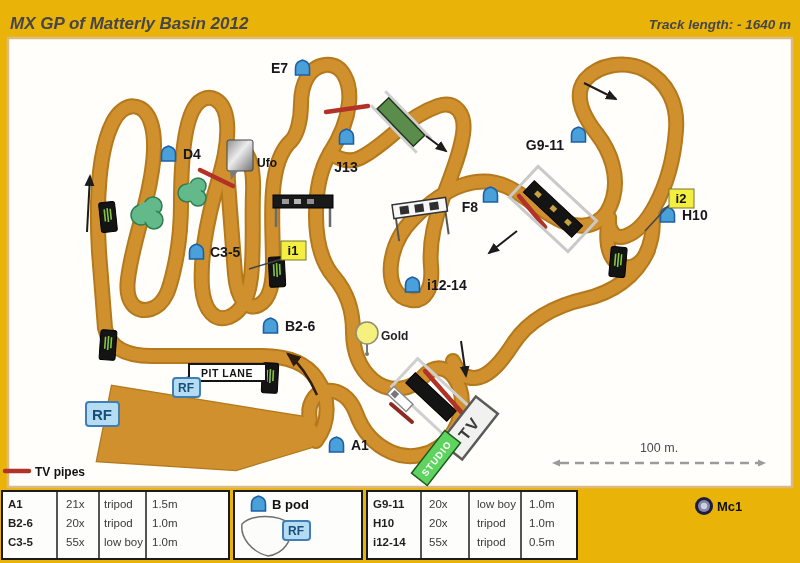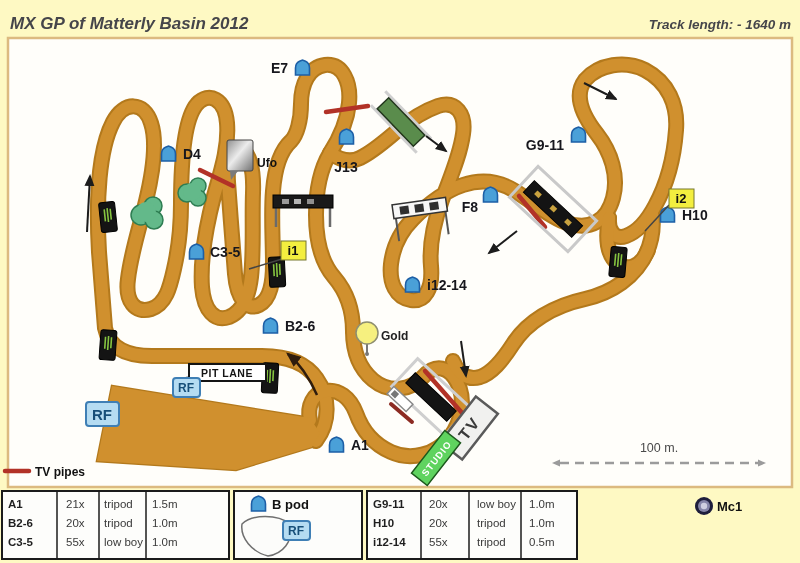--- a/index.html
+++ b/index.html
@@ -1,16 +1,16 @@
 <!DOCTYPE html>
 <html><head>
 <meta charset="utf-8">
 <style>
   html,body{margin:0;padding:0;background:#e9e8e4;}
-  .stage{position:relative;width:800px;height:563px;background:#fef9c3;overflow:hidden;
+  .stage{position:relative;width:800px;height:563px;background:#eab308;overflow:hidden;
          font-family:"Liberation Sans",sans-serif;}
   svg{position:absolute;left:0;top:0;}
   text{font-family:"Liberation Sans",sans-serif;}
   .title{font-style:italic;font-weight:bold;fill:#45454a;}
   .podlabel{font-weight:bold;fill:#17171d;font-size:14px;}
   .legid{font-weight:bold;fill:#1f1f1f;font-size:11.5px;}
   .legval{fill:#3a3a3a;font-size:11.5px;}
 </style>
 </head>
 <body>

